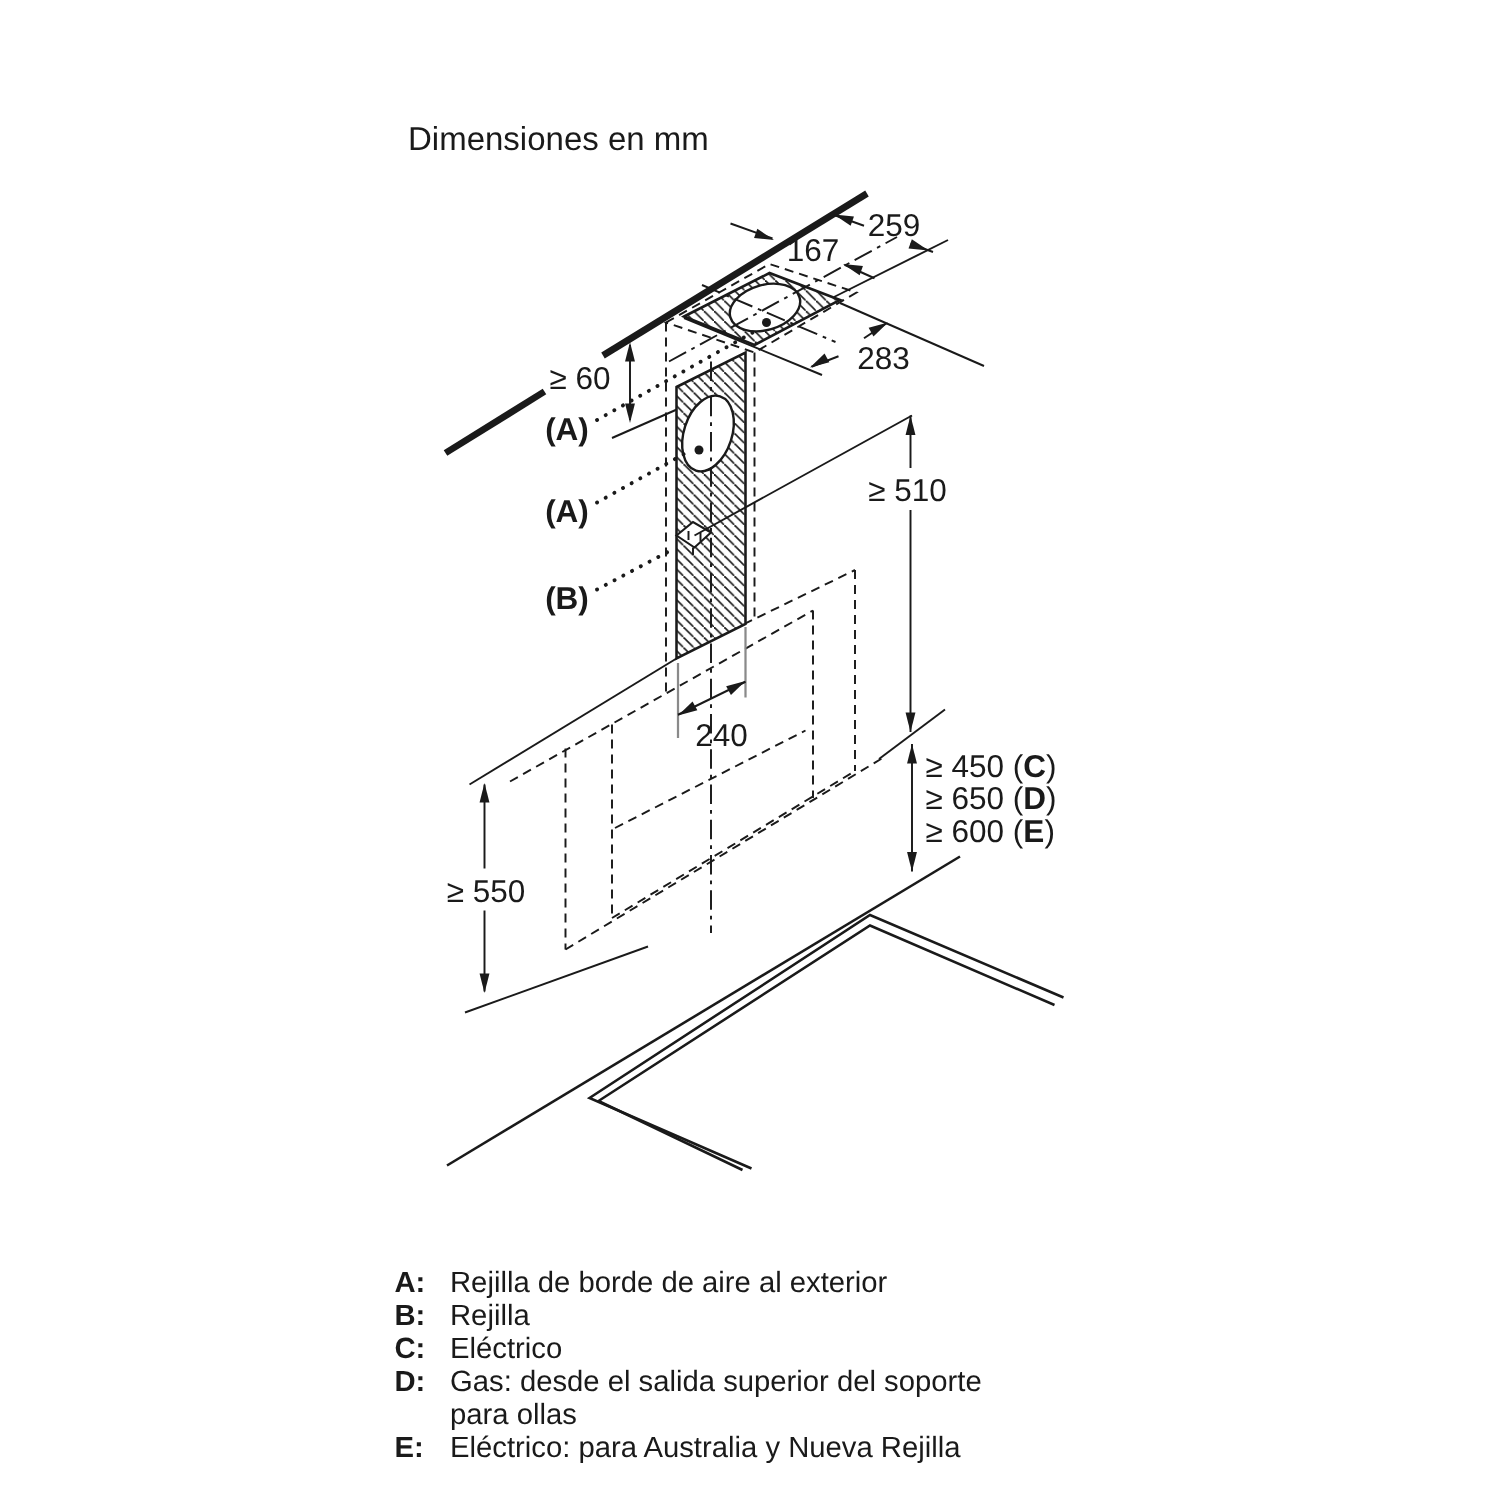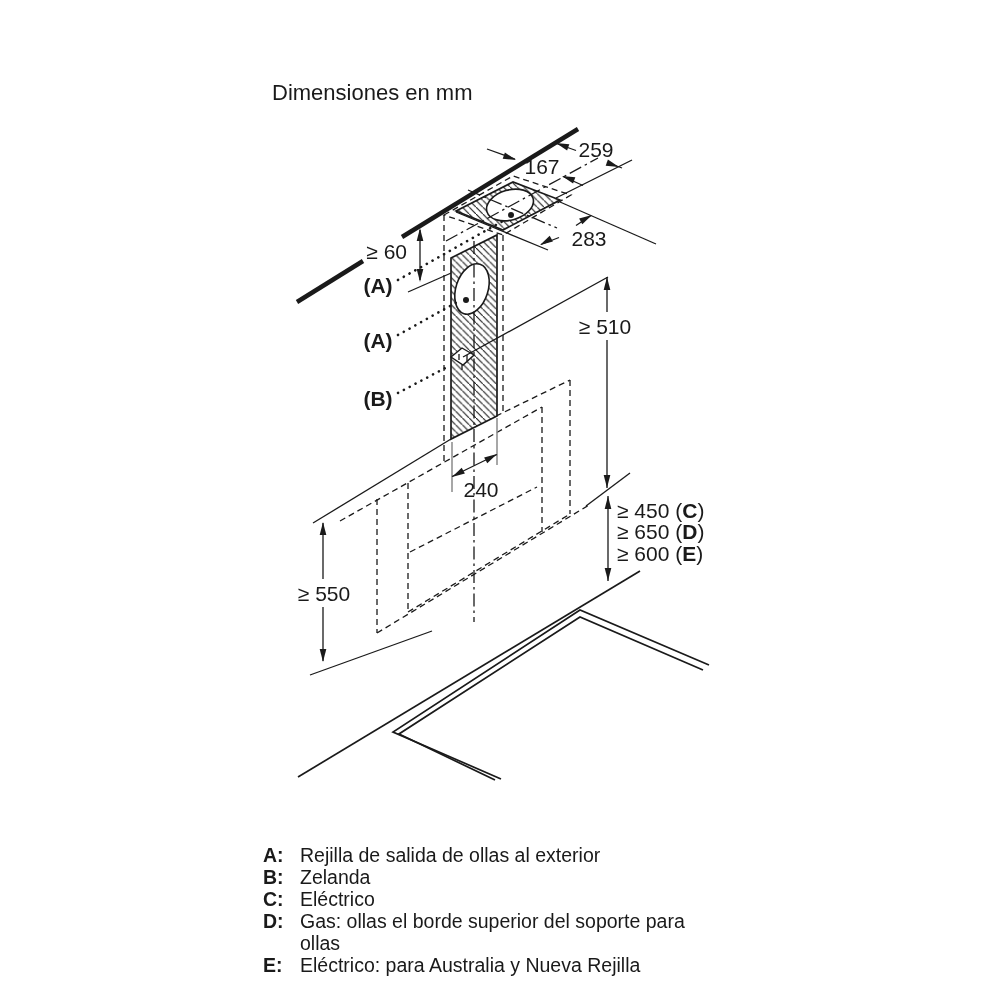--- a/index.html
+++ b/index.html
@@ -173,33 +173,33 @@
       <line class="dots" x1="398" y1="349" x2="449" y2="322"></line>
       <text class="bold" x="378" y="249" text-anchor="middle">(A)</text>
       <text class="bold" x="378" y="304" text-anchor="middle">(A)</text>
       <text class="bold" x="378" y="362" text-anchor="middle">(B)</text>
     </g>
   </svg>
 
   <div class="legend">
     <div class="legend-row">
       <span class="legend-letter">A:</span>
-      <span>Rejilla de salida de ollas al exterior</span>
+      <span>Rejilla de borde de aire al exterior</span>
     </div>
     <div class="legend-row">
       <span class="legend-letter">B:</span>
-      <span>Zelanda</span>
+      <span>Rejilla</span>
     </div>
     <div class="legend-row">
       <span class="legend-letter">C:</span>
       <span>Eléctrico</span>
     </div>
     <div class="legend-row">
       <span class="legend-letter">D:</span>
-      <span>Gas: ollas el borde superior del soporte para ollas</span>
+      <span>Gas: desde el salida superior del soporte para ollas</span>
     </div>
     <div class="legend-row">
       <span class="legend-letter">E:</span>
       <span>Eléctrico: para Australia y Nueva Rejilla</span>
     </div>
   </div>
 
 </div>
 
 </body></html>

